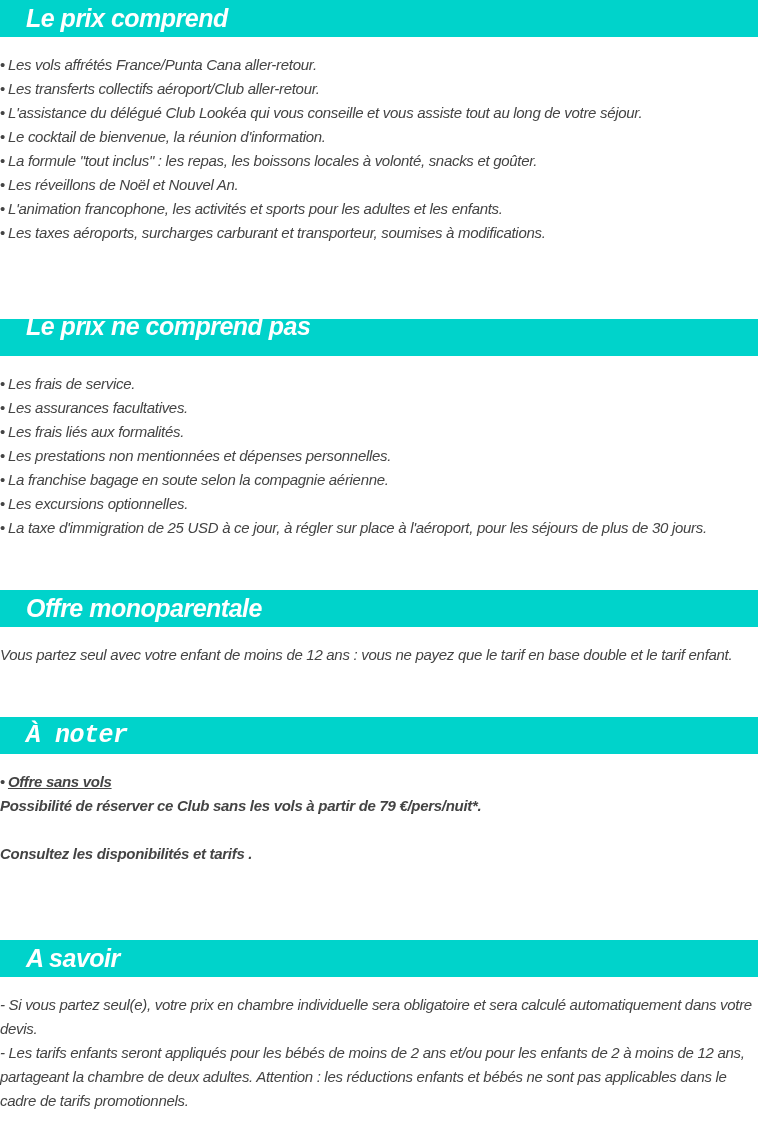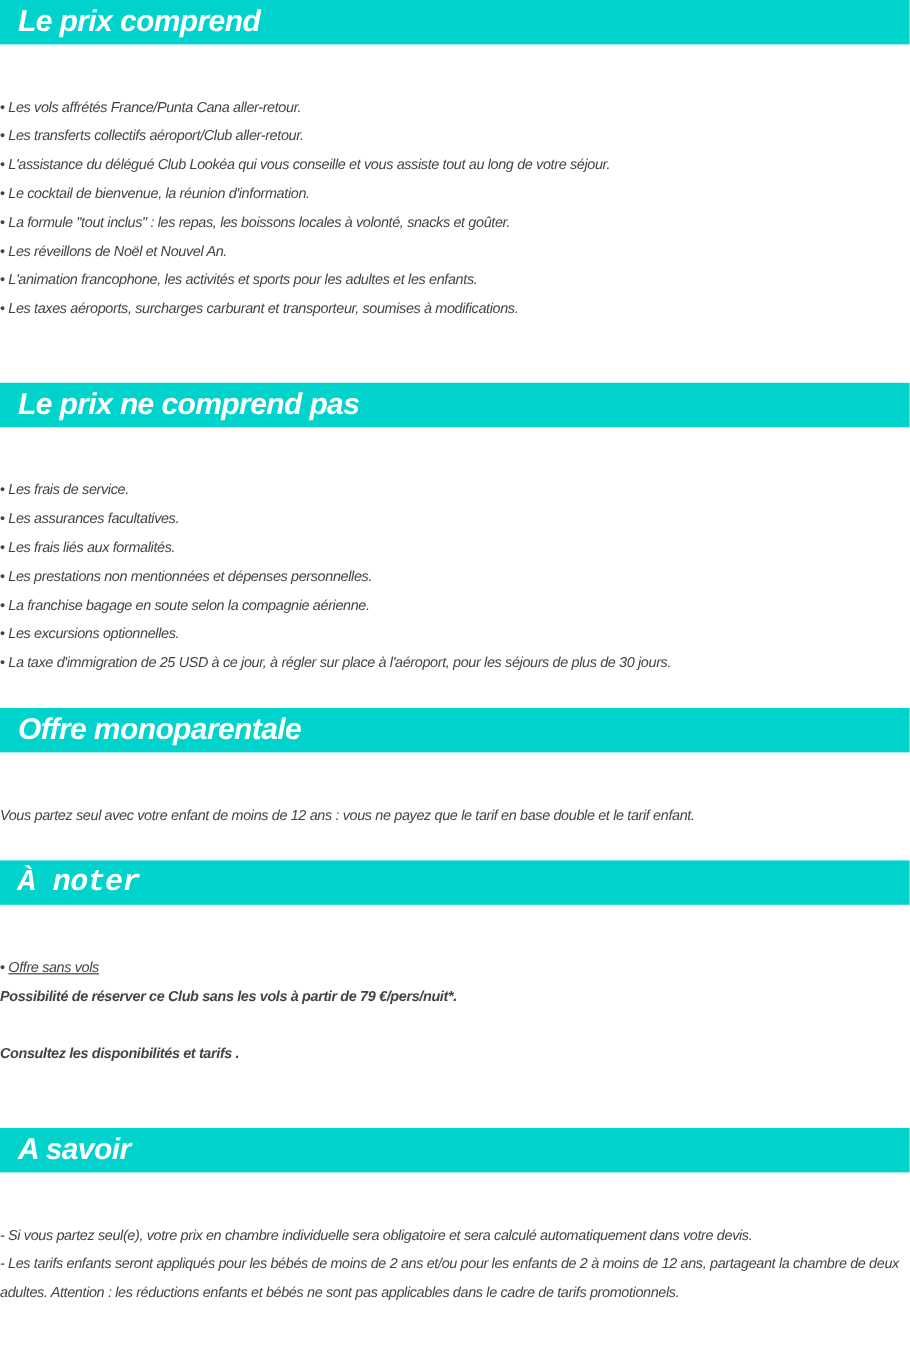--- a/index.html
+++ b/index.html
@@ -13,41 +13,40 @@
     .section-header {
       background: #00d3cb;
       height: 37px;
       width: 758px;
       box-sizing: border-box;
       padding-left: 15px;
       display: flex;
       align-items: center;
     }
     .section-header h2 {
-      margin: 0;
+      margin: 11px;
       color: #ffffff;
       font-size: 25px;
       font-style: italic;
       font-weight: bold;
       letter-spacing: -0.5px;
       line-height: 37px;
     }
     .section-body {
-      font-size: 12px;
+      font-size: 15px;
       font-style: italic;
       line-height: 24px;
       color: #444444;
       letter-spacing: -0.3px;
-      margin-top: 24px;
     }
     .line { white-space: nowrap; }
     .wrap { white-space: normal; }
     .bullet-dot { font-style: normal; margin-right: 3px; }
     .bold { font-weight: bold; }
-    .underline { text-decoration: underline; font-weight: normal; }
+    .underline { text-decoration: underline; font-weight: bold; }
     .blank { height: 24px; }
     #sec1 { position: absolute; top: 0; left: 0; }
     #sec1-body { position: absolute; top: 53px; left: 0; width: 758px; }
     #sec2 { position: absolute; top: 319px; left: 0; align-items: flex-end; }
     #sec2-body { position: absolute; top: 372px; left: 0; width: 758px; }
     #sec3 { position: absolute; top: 590px; left: 0; }
     #sec3-body { position: absolute; top: 643px; left: 0; width: 758px; }
     #sec4 { position: absolute; top: 717px; left: 0; font-family: Liberation Mono, monospace; }
     #sec4-body { position: absolute; top: 770px; left: 0; width: 758px; }
     #sec5 { position: absolute; top: 940px; left: 0; }

